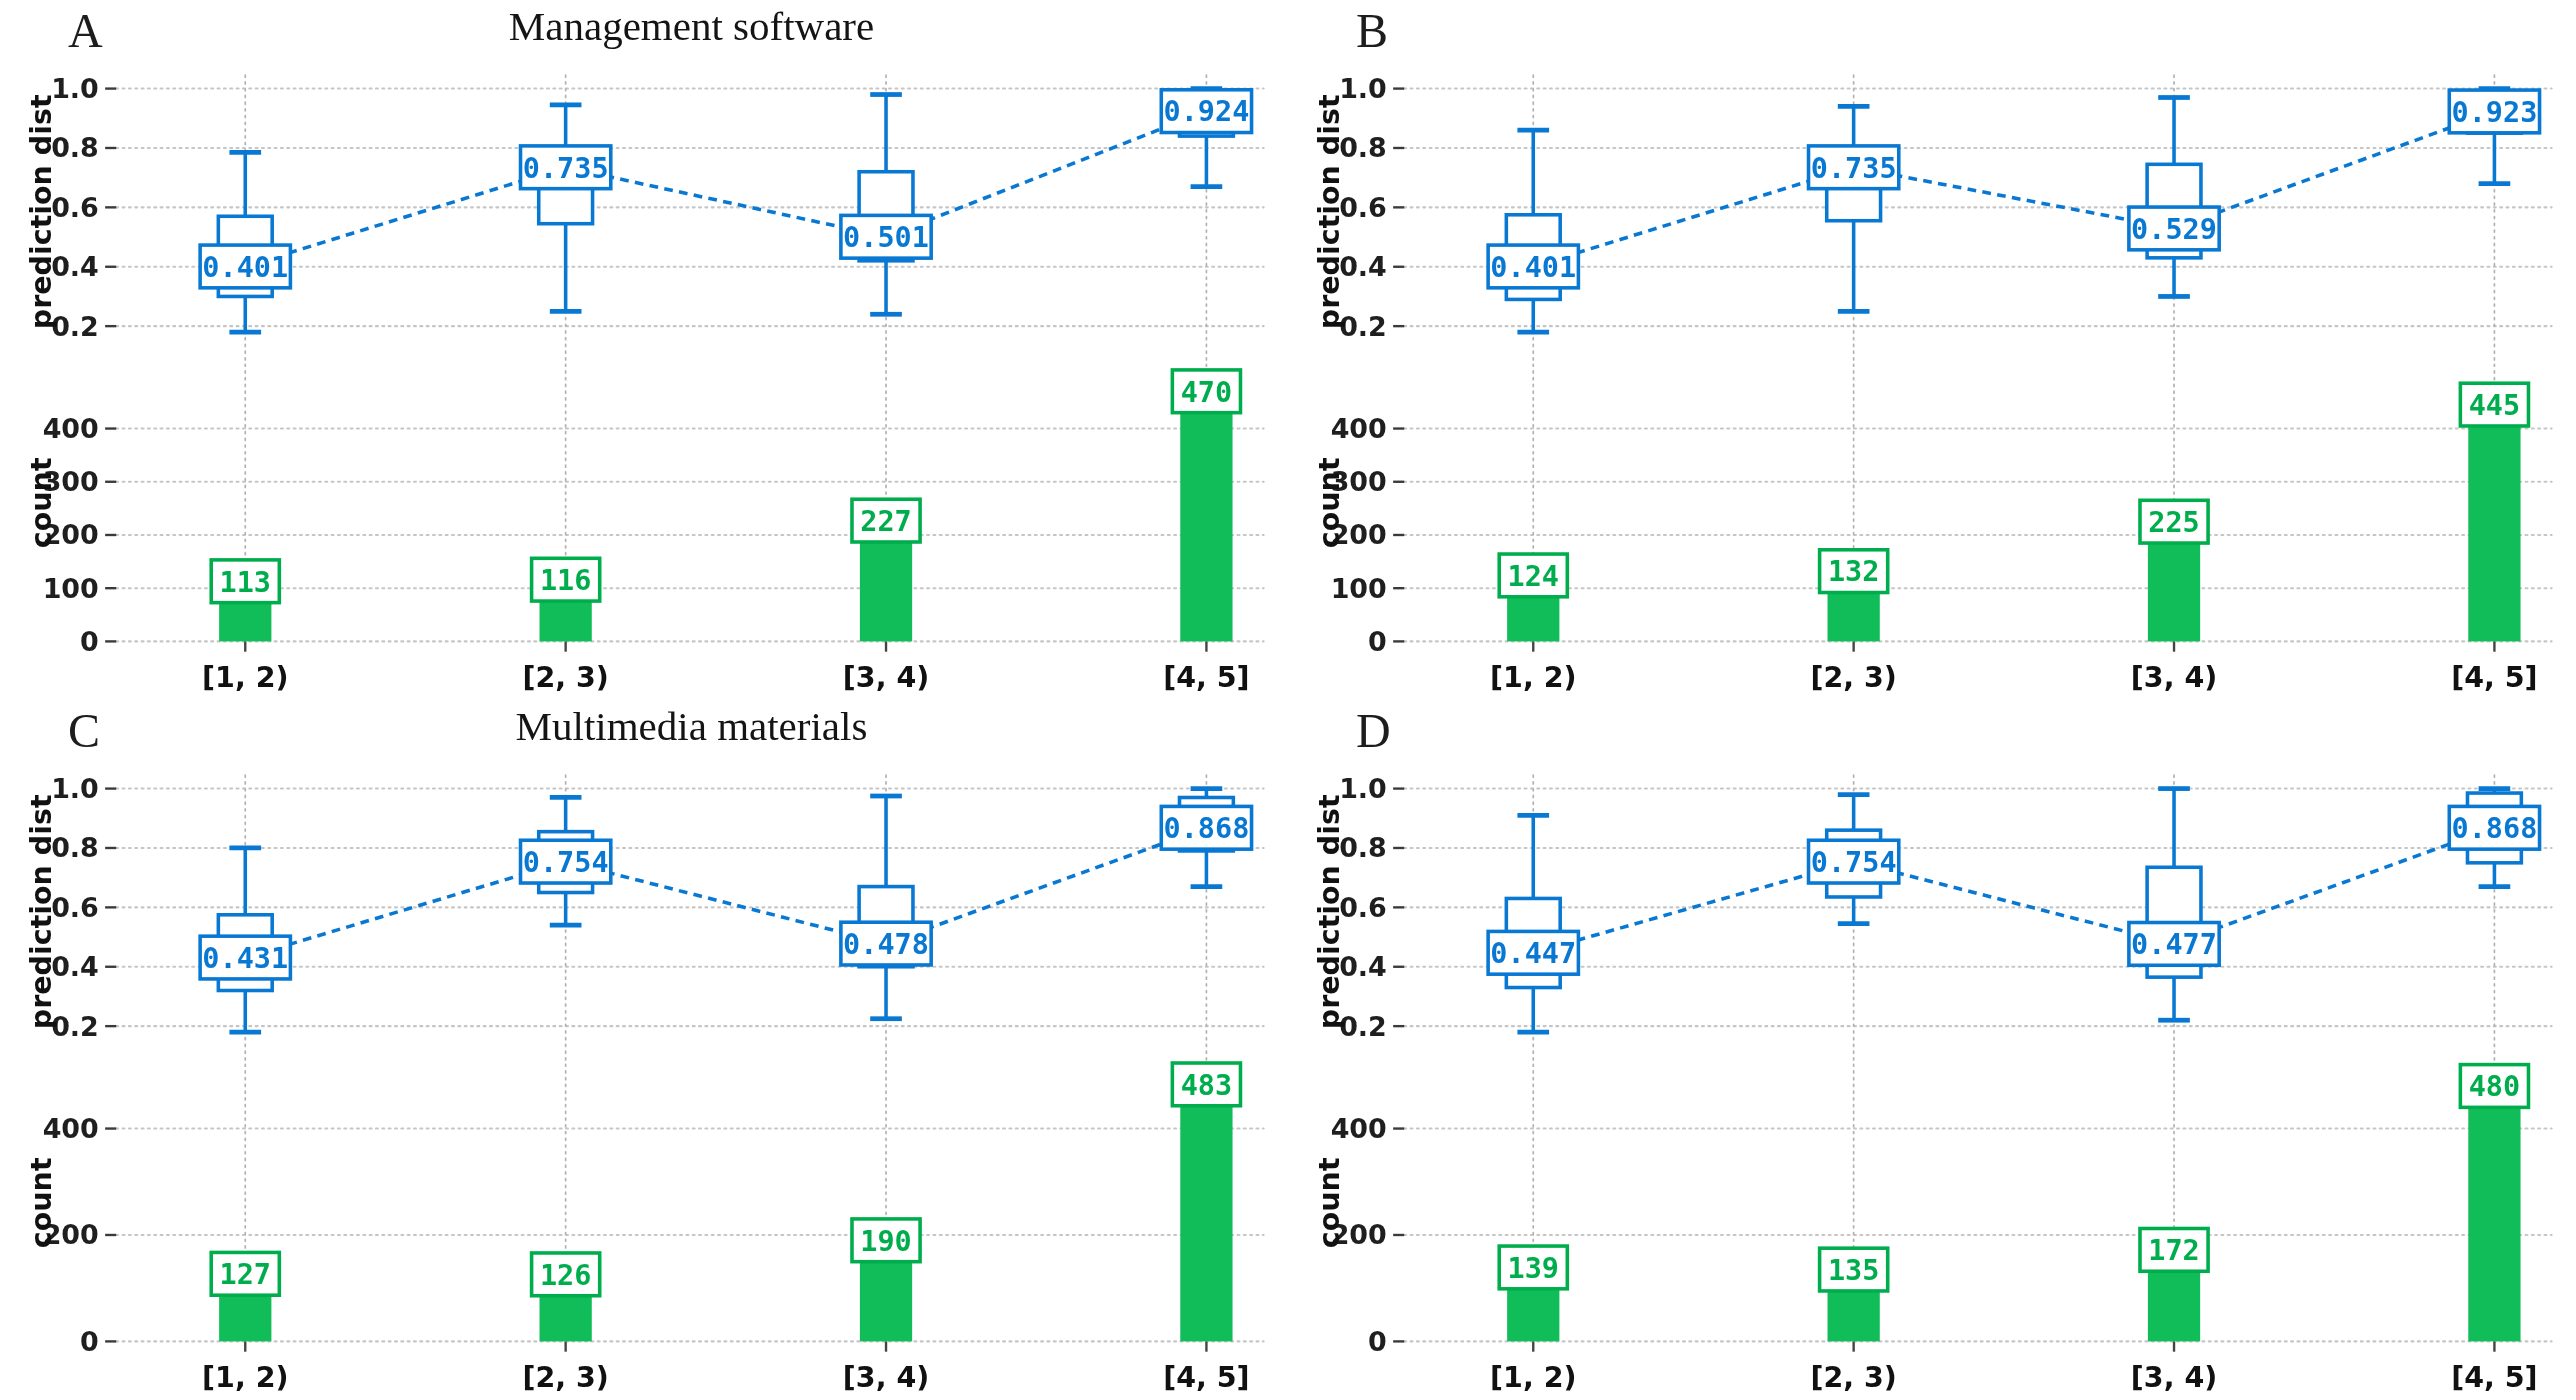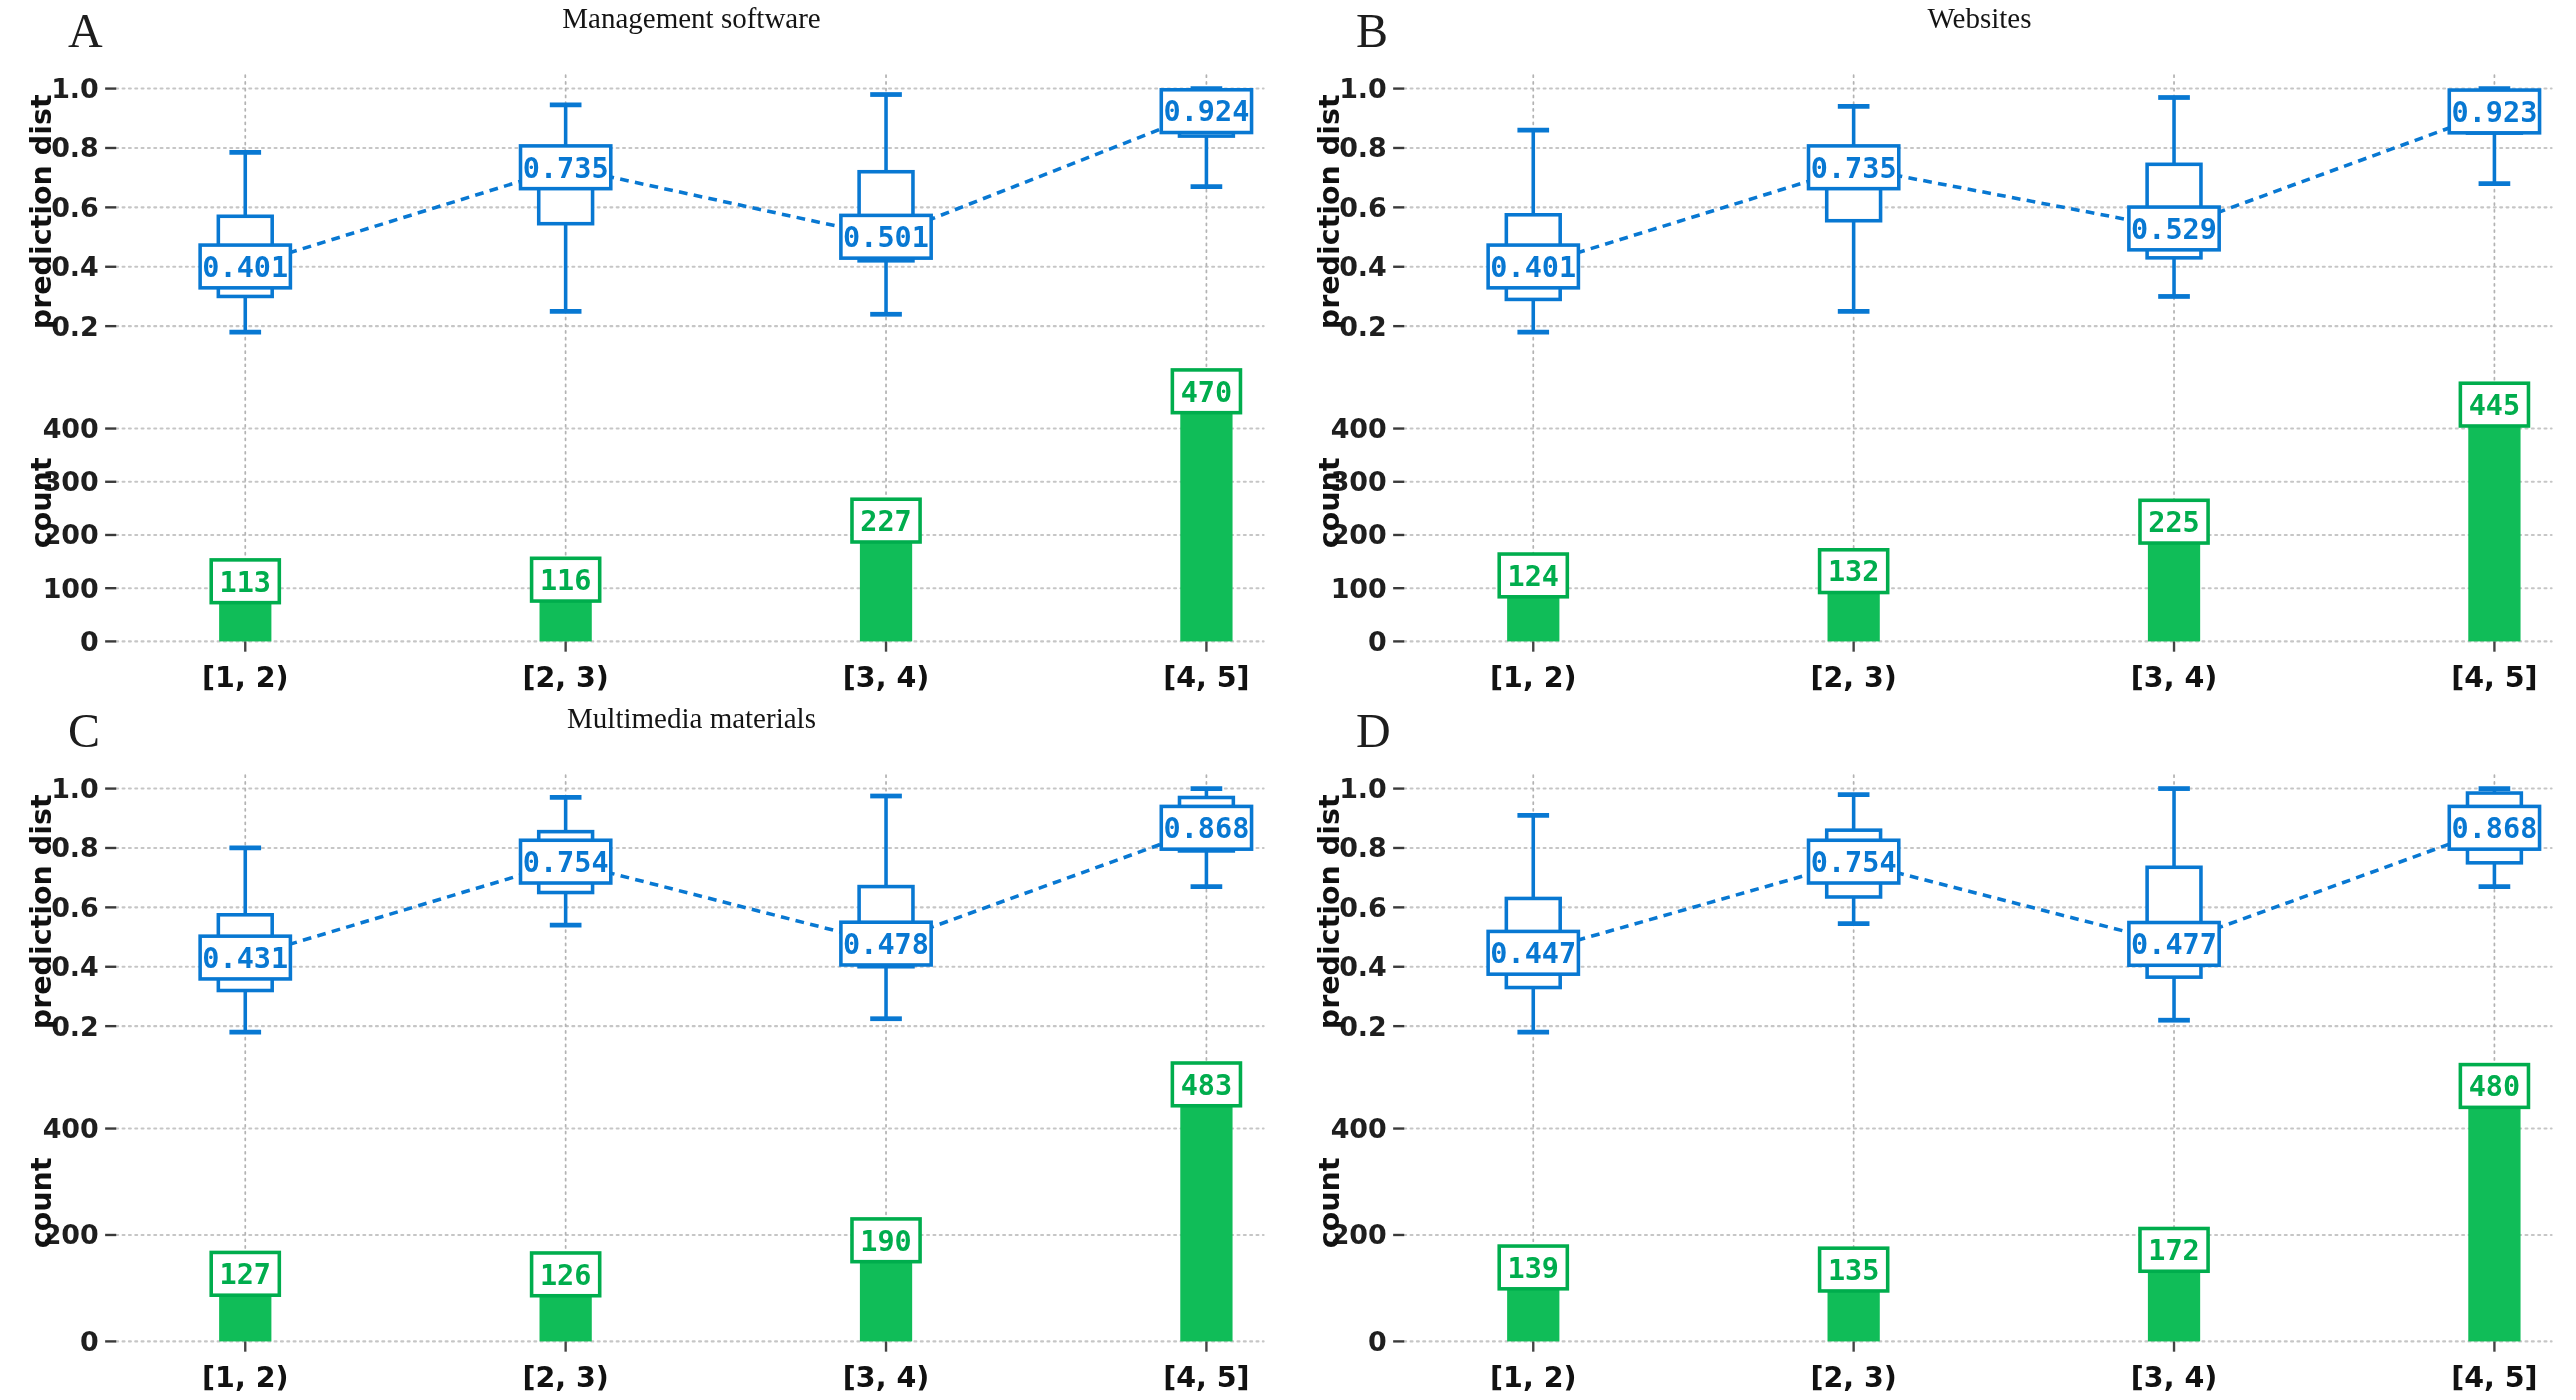--- a/index.html
+++ b/index.html
@@ -2,21 +2,21 @@
 <html style="font-size:12.7px"><head>
 <meta charset="utf-8">
 <style>
   html,body{margin:0;padding:0;background:#ffffff;}
   #figure{position:relative;width:2576px;height:1401px;background:#ffffff;overflow:hidden;
           font-family:"DejaVu Sans",sans-serif;}
   .panel{position:absolute;width:1288px;height:700px;}
   .panel-letter{position:absolute;left:68px;top:3.2px;font-family:"Liberation Serif",serif;
                 font-size:48px;color:#1d1d1d;}
   .panel-title{position:absolute;left:119px;top:1.6px;width:1145px;text-align:center;
-               font-family:"Liberation Serif",serif;font-size:29px;color:#141414;}
+               font-family:"Liberation Serif",serif;font-size:41px;color:#141414;}
   svg{position:absolute;left:0;top:0;}
 </style>
 </head>
 <body>
 
 <div id="figure">
   <div class="panel" style="left:0;top:0">
     <svg id="svg-0" width="1288" height="700" viewBox="0 0 1625 884">
         <line x1="146" y1="411.875" x2="1595" y2="411.875" stroke="#c6c6c6" stroke-width="2.6" stroke-dasharray="2.5 5.5" stroke-linecap="round"></line>
         <line x1="132" y1="411.875" x2="146" y2="411.875" stroke="#3a3a3a" stroke-width="3"></line>
@@ -189,21 +189,20 @@
         <rect x="1479.75" y="483.96" width="86" height="54" fill="#ffffff" stroke="#00ad4d" stroke-width="4.5"></rect>
         <text x="1522.75" y="511.96" text-anchor="middle" dominant-baseline="central" font-size="36" font-weight="bold" fill="#00ad4d" font-family="&quot;DejaVu Sans Mono&quot;,monospace">445</text>
         <text x="308.95" y="856" text-anchor="middle" dominant-baseline="central" font-size="36" font-weight="bold" fill="#111111" font-family="&quot;DejaVu Sans&quot;,sans-serif">[1, 2)</text>
         <text x="713.5500000000001" y="856" text-anchor="middle" dominant-baseline="central" font-size="36" font-weight="bold" fill="#111111" font-family="&quot;DejaVu Sans&quot;,sans-serif">[2, 3)</text>
         <text x="1118.15" y="856" text-anchor="middle" dominant-baseline="central" font-size="36" font-weight="bold" fill="#111111" font-family="&quot;DejaVu Sans&quot;,sans-serif">[3, 4)</text>
         <text x="1522.75" y="856" text-anchor="middle" dominant-baseline="central" font-size="36" font-weight="bold" fill="#111111" font-family="&quot;DejaVu Sans&quot;,sans-serif">[4, 5]</text>
         <text x="52" y="267.5" text-anchor="middle" dominant-baseline="central" font-size="36" font-weight="bold" fill="#111111" font-family="&quot;DejaVu Sans&quot;,sans-serif" transform="rotate(-90 52 267.5)">prediction dist</text>
         <text x="52" y="635" text-anchor="middle" dominant-baseline="central" font-size="36" font-weight="bold" fill="#111111" font-family="&quot;DejaVu Sans&quot;,sans-serif" transform="rotate(-90 52 635)">count</text>
       </svg>
     <div class="panel-letter">B</div>
-    <div class="panel-title">Websites</div>
   </div>
   <div class="panel" style="left:0;top:700px">
     <svg id="svg-2" width="1288" height="700" viewBox="0 0 1625 884">
         <line x1="146" y1="411.875" x2="1595" y2="411.875" stroke="#c6c6c6" stroke-width="2.6" stroke-dasharray="2.5 5.5" stroke-linecap="round"></line>
         <line x1="132" y1="411.875" x2="146" y2="411.875" stroke="#3a3a3a" stroke-width="3"></line>
         <text x="124" y="411.875" text-anchor="end" dominant-baseline="central" font-size="34" font-weight="bold" fill="#1f1f1f" font-family="&quot;DejaVu Sans&quot;,sans-serif">0.2</text>
         <line x1="146" y1="336.875" x2="1595" y2="336.875" stroke="#c6c6c6" stroke-width="2.6" stroke-dasharray="2.5 5.5" stroke-linecap="round"></line>
         <line x1="132" y1="336.875" x2="146" y2="336.875" stroke="#3a3a3a" stroke-width="3"></line>
         <text x="124" y="336.875" text-anchor="end" dominant-baseline="central" font-size="34" font-weight="bold" fill="#1f1f1f" font-family="&quot;DejaVu Sans&quot;,sans-serif">0.4</text>
         <line x1="146" y1="261.875" x2="1595" y2="261.875" stroke="#c6c6c6" stroke-width="2.6" stroke-dasharray="2.5 5.5" stroke-linecap="round"></line>

